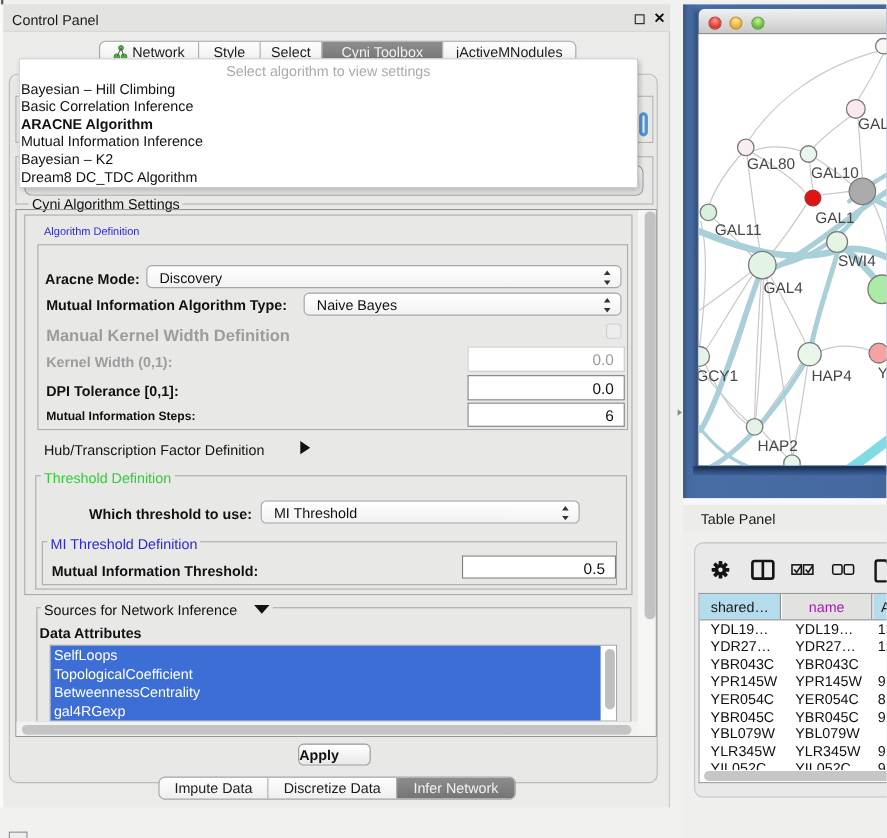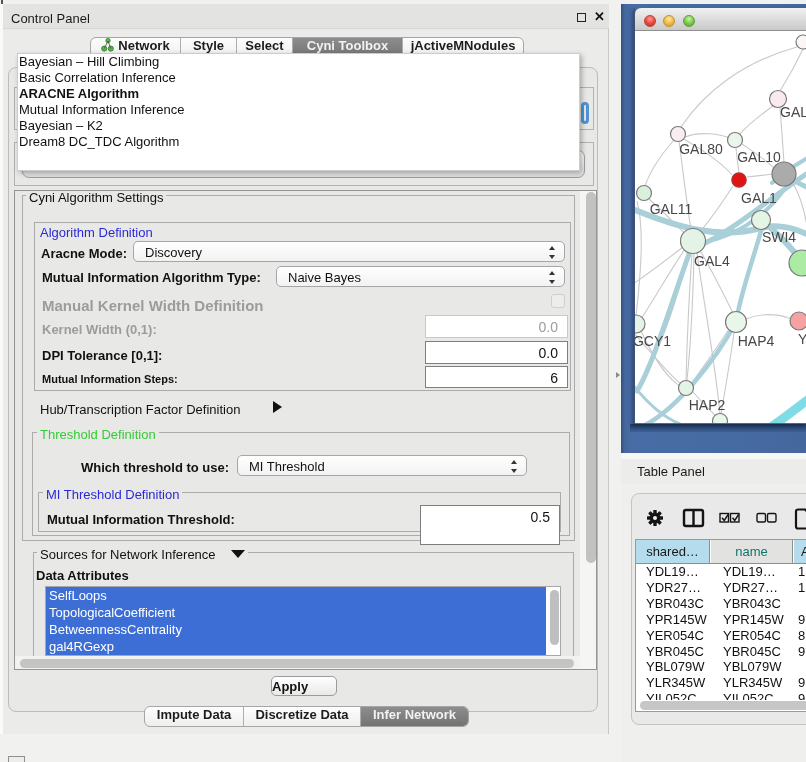--- a/index.html
+++ b/index.html
@@ -7,21 +7,21 @@
   body { font-family:"Liberation Sans", sans-serif; background:#F1F1F0; position:relative; }
   .abs { position:absolute; }
   .b { font-weight:bold; }
   .combo { border:1px solid #A6A6A6; border-radius:5px; background:linear-gradient(#FFFFFF,#F2F2F2); font-size:13px; color:#111; }
   .combo span { position:absolute; left:11px; top:3px; }
   .combo .arr { position:absolute; right:8px; top:4px; width:7px; height:13px; }
   .combo .arr:before { content:""; position:absolute; left:0; top:0; border-left:3.5px solid transparent; border-right:3.5px solid transparent; border-bottom:4.5px solid #333; }
   .combo .arr:after { content:""; position:absolute; left:0; bottom:0; border-left:3.5px solid transparent; border-right:3.5px solid transparent; border-top:4.5px solid #333; }
   .field { border:1px solid #7E7E7E; background:#fff; font-size:14px; color:#111; text-align:right; padding:3px 9px 0 0; }
   .tabbar { display:flex; border:1px solid #A6A6A6; border-radius:6px; background:linear-gradient(#FDFDFD,#EFEFEF); overflow:hidden; }
-  .tab { height:100%; border-right:1px solid #ADADAD; display:flex; justify-content:center; font-size:13px; font-weight:bold; color:#1c1c1c; }
+  .tab { height:100%; border-right:1px solid #ADADAD; display:flex; align-items:center; justify-content:center; font-size:13px; font-weight:normal; color:#1c1c1c; }
   .tab.last { border-right:none; }
   .tab.sel { background:linear-gradient(#8D8D8D,#747474); color:#F2F2F2; }
   .tl { position:absolute; top:7px; width:12px; height:12px; border-radius:50%; border:0.5px solid; }
   .trow { display:flex; }
   .trow span:nth-child(1) { width:75px; padding-left:10px; }
   .trow span:nth-child(2) { width:77px; padding-left:12px; }
   .trow span:nth-child(3) { padding-left:10px; }
 </style>
 </head>
 <body>
@@ -40,24 +40,24 @@
 <div class="abs" style="left:8px; top:67px; width:590px; height:645px; background:#E8E8E7; border:1px solid #BCBCBC; border-radius:8px;"></div>
 
 <div class="abs" style="left:14px; top:87px; width:580px; height:43px; border:1px solid #B2B2B2;"></div>
 <div class="abs" style="left:581px; top:102px; width:8px; height:22px; border:3px solid #4D94D5; border-radius:6px;"></div>
 <div class="abs" style="left:14px; top:142px; width:580px; height:44px; border:1px solid #B2B2B2;"></div>
 <div class="abs" style="left:22px; top:150px; width:563px; height:28px; border:1px solid #9F9F9F; border-radius:7px; background:linear-gradient(#FDFDFD,#DCDCDC);"></div>
 
 <div id="groups">
 
   <div class="abs" style="left:22px; top:195px; width:553px; height:346px; border:1px solid #ABABAB;"></div>
-  <div class="abs" style="left:26px; top:190px; font-size:13px; color:#111; background:#E8E8E7; padding:0 3px;">Cyni Algorithm Settings</div>
+  <div class="abs" style="left:26px; top:178px; font-size:13px; color:#111; background:#E8E8E7; padding:0 3px;">Cyni Algorithm Settings</div>
 
   <div class="abs" style="left:34px; top:222px; width:537px; height:169px; border:1px solid #ABABAB;"></div>
-  <div class="abs" style="left:37px; top:225px; font-size:13px; color:#2A2AD4; background:#E8E8E7; padding:0 3px;">Algorithm Definition</div>
+  <div class="abs" style="left:37px; top:206px; font-size:10px; color:#2A2AD4; background:#E8E8E7; padding:0 3px;">Algorithm Definition</div>
 
   <div class="abs b" style="left:41px; top:246px; font-size:13px; color:#111;">Aracne Mode:</div>
   <div class="abs combo" style="left:133px; top:241px; width:432px; height:21px;">
       <span>Discovery</span>
       <i class="arr"></i>
     </div>
 
   <div class="abs b" style="left:42px; top:270px; font-size:13px; color:#111;">Mutual Information Algorithm Type:</div>
   <div class="abs combo" style="left:276px; top:266px; width:289px; height:21px;">
       <span>Naive Bayes</span>
@@ -85,21 +85,21 @@
   <div class="abs b" style="left:81px; top:460px; font-size:13px; color:#111;">Which threshold to use:</div>
   <div class="abs combo" style="left:237px; top:455px; width:290px; height:21px;">
       <span>MI Threshold</span>
       <i class="arr"></i>
     </div>
 
   <div class="abs" style="left:38px; top:492px; width:523px; height:40px; border:1px solid #ABABAB;"></div>
   <div class="abs" style="left:43px; top:487px; font-size:13px; color:#2A2AD4; background:#E8E8E7; padding:0 3px;">MI Threshold Definition</div>
 
   <div class="abs b" style="left:47px; top:512px; font-size:13px; color:#111;">Mutual Information Threshold:</div>
-  <div class="abs field" style="left:420px; top:505px; width:140px; height:40px;">0.5</div>
+  <div class="abs field" style="left:420px; top:505px; width:140px; height:21px;">0.5</div>
 
   <div class="abs" style="left:33px; top:552px; width:541px; height:105px; border:1px solid #ABABAB;"></div>
   <div class="abs" style="left:37px; top:547px; font-size:13px; color:#111; background:#E8E8E7; padding:0 3px;">Sources for Network Inference <span style="display:inline-block; width:0; height:0; border-top:8px solid #111; border-left:7px solid transparent; border-right:7px solid transparent; vertical-align:1px; margin-left:12px;"></span></div>
 
   <div class="abs b" style="left:36px; top:568px; font-size:13px; color:#111;">Data Attributes</div>
 
   <div class="abs" style="left:45px; top:586px; width:516px; height:70px; border:1px solid #A8A8A8; background:#fff;">
     <div style="position:absolute; left:0; top:0; width:500px; height:68px; background:#3C6ED5; color:#fff; font-size:13px; line-height:17px; padding-left:3px;">SelfLoops<br>TopologicalCoefficient<br>BetweennessCentrality<br>gal4RGexp</div>
     <div style="position:absolute; left:504px; top:3px; width:9px; height:55px; background:#BFBFBF; border-radius:4.5px;"></div>
   </div>
@@ -132,20 +132,21 @@
 
 <div id="bottabs">
   <div class="abs tabbar" style="left:144px; top:706px; height:21px;">
     <div class="tab" style="width:99px;">Impute Data</div>
     <div class="tab" style="width:117px;">Discretize Data</div>
     <div class="tab sel last" style="width:107px;">Infer Network</div>
   </div>
 </div>
 
 <div id="popup" class="abs" style="left:17px; top:53px; width:563px; height:118px; background:#fff; border:1px solid #CDCDCD; box-shadow:2px 2px 5px rgba(0,0,0,0.28); font-size:13px; color:#111;">
+  <div style="height:19px; text-align:center; color:#ABABAB; padding-top:3px;">Select algorithm to view settings</div>
   <div style="padding-left:1px; line-height:16px;">Bayesian – Hill Climbing<br>Basic Correlation Inference<br><span class="b">ARACNE Algorithm</span><br>Mutual Information Inference<br>Bayesian – K2<br>Dream8 DC_TDC Algorithm</div>
 </div>
 
 <div class="abs" style="left:616px; top:372px; width:0; height:0; border-top:3px solid transparent; border-bottom:3px solid transparent; border-left:4px solid #8A8A8A;"></div>
 
 <div class="abs" style="left:8px; top:756px; width:17px; height:12px; border:1.5px solid #8F8F8F; background:#EDEDED;"></div>
 
 <div id="rightside">
 
   <div class="abs" style="left:621px; top:4px; width:185px; height:449px; background:linear-gradient(90deg,#33517F 0,#44689E 4px,#486DA6 14px,#44689E 100%);"></div>
@@ -269,21 +270,21 @@
       </g>
       <g fill="none" stroke="#141414" stroke-width="1.5">
           <path d="M82,17.8 l2.2,2.6 l4,-6"></path>
           <path d="M92.5,17.8 l2.2,2.6 l4,-6"></path>
         </g>
       <path d="M158,9.5 h7 l5,5 v12 a2,2 0 0 1 -2,2 h-10 a2,2 0 0 1 -2,-2 v-15 a2,2 0 0 1 2,-2 z" fill="none" stroke="#141414" stroke-width="2.2"></path>
     </svg>
 
     <div class="abs" style="left:3px; top:45px; width:180px; height:173px; background:#fff; border:1px solid #9A9A9A; border-right:none; overflow:hidden;">
       <div class="abs" style="left:0; top:0; width:74px; height:23px; background:#B5DCEC; border-right:1px solid #8E8E8E; text-align:center; font-size:13px; line-height:23px; color:#1a1a1a;">shared…</div>
-      <div class="abs" style="left:75px; top:0; width:82px; height:23px; background:#E2E2E0; border-right:1px solid #8E8E8E; text-align:center; font-size:13px; line-height:23px; color:#0f766e;">name</div>
+      <div class="abs" style="left:75px; top:0; width:82px; height:23px; background:#E2E2E0; border-right:1px solid #8E8E8E; text-align:center; font-size:13px; line-height:23px; color:#a21caf;">name</div>
       <div class="abs" style="left:158px; top:0; width:30px; height:23px; background:#B5DCEC; font-size:13px; line-height:23px; color:#1a1a1a; padding-left:7px;">A</div>
       <div class="abs" style="left:0; top:23px; width:188px; border-top:1px solid #8E8E8E;"></div>
       <div class="abs" style="left:0; top:24px; width:188px; font-size:13px; color:#111; line-height:15.9px;">
         <div class="trow">
             <span>YDL19…</span>
             <span>YDL19…</span>
             <span>13</span>
           </div>
         <div class="trow">
             <span>YDR27…</span>

